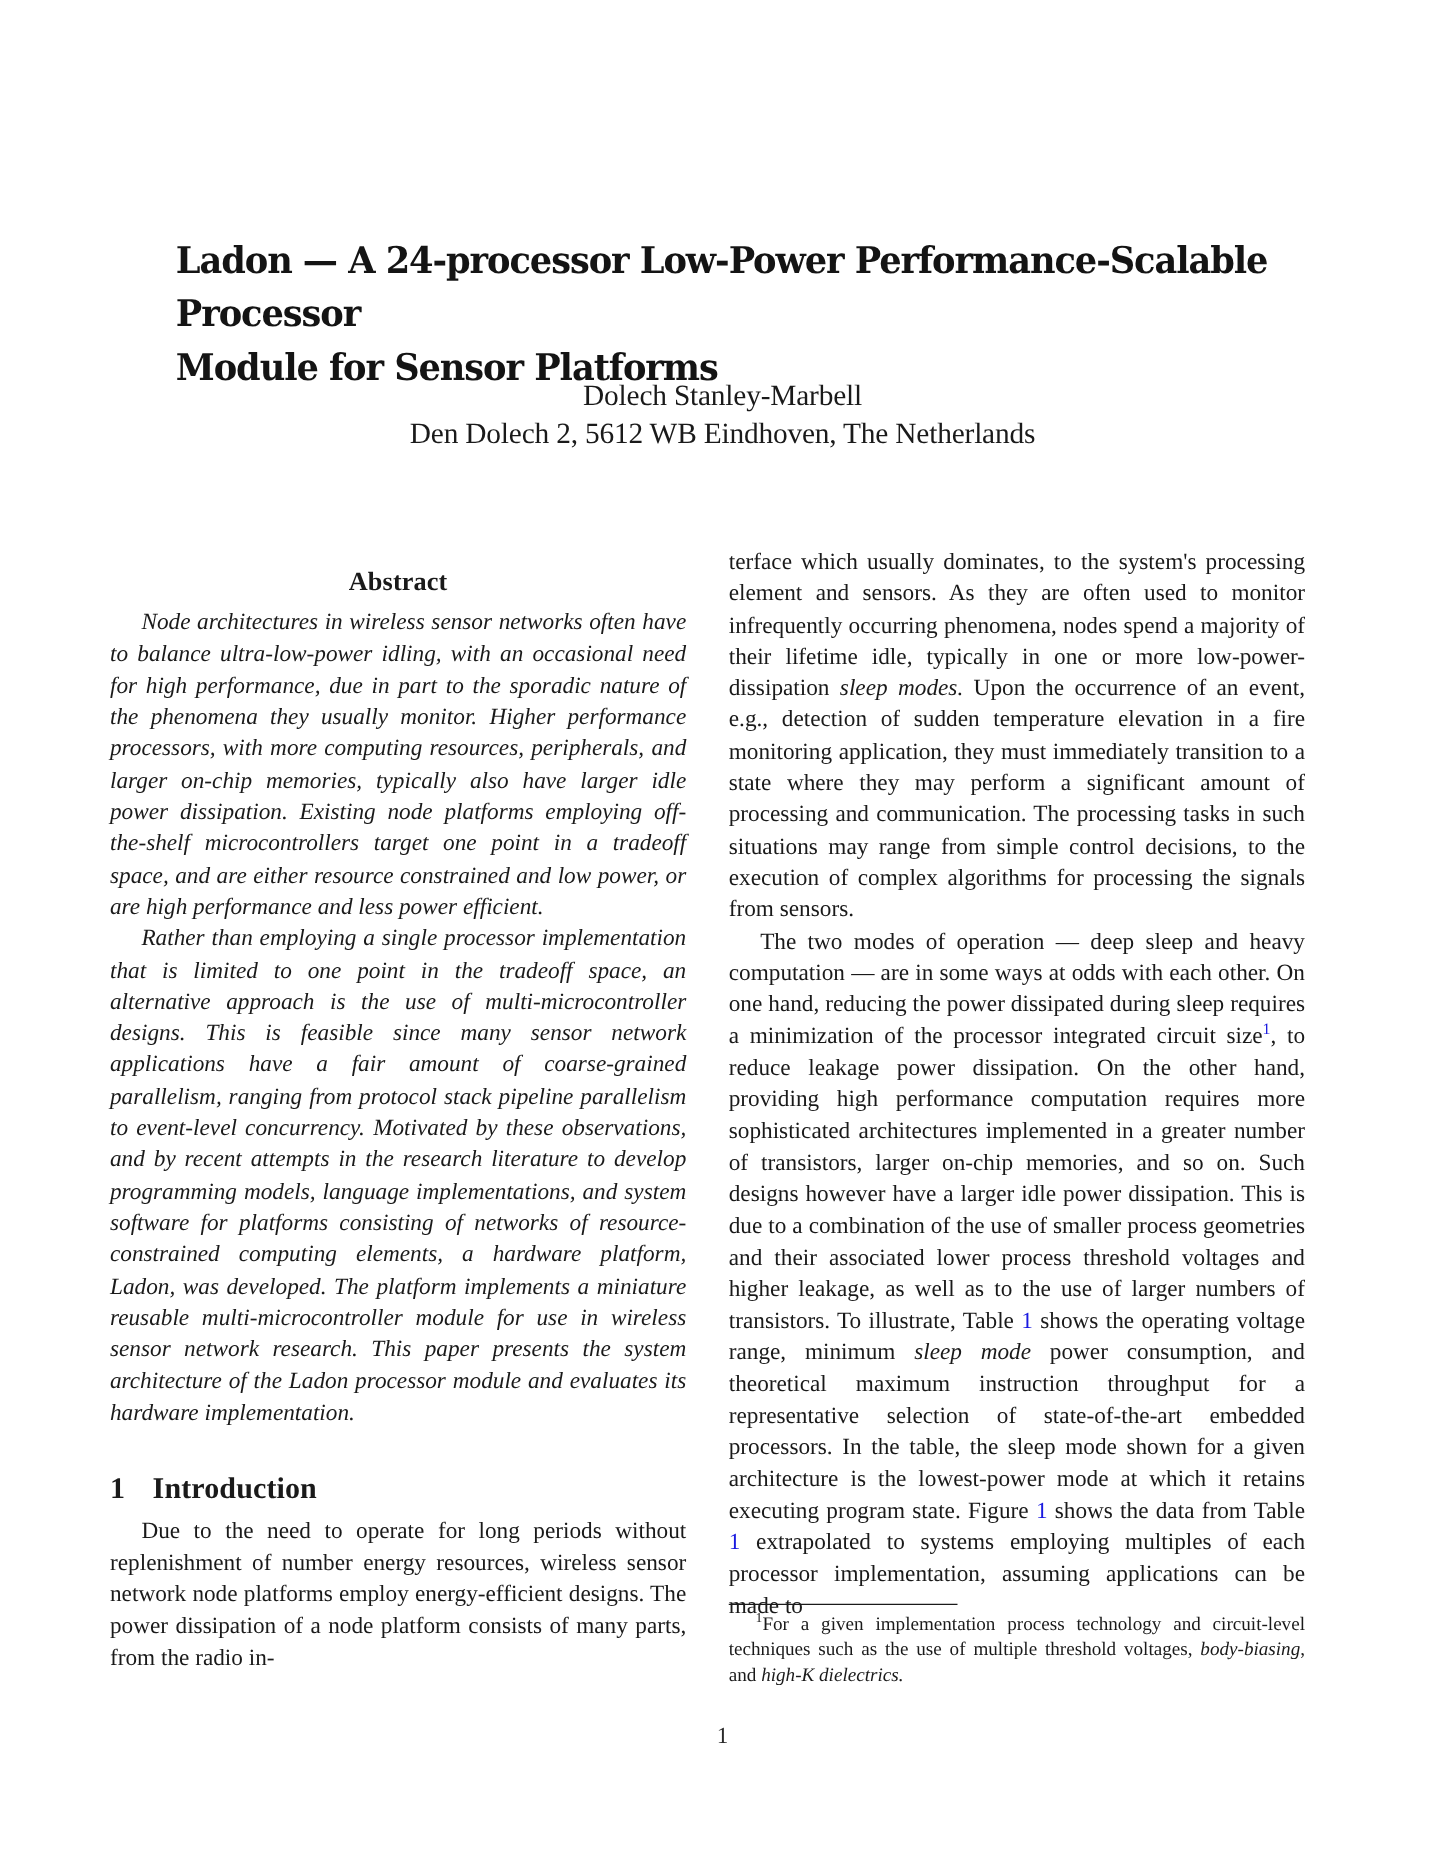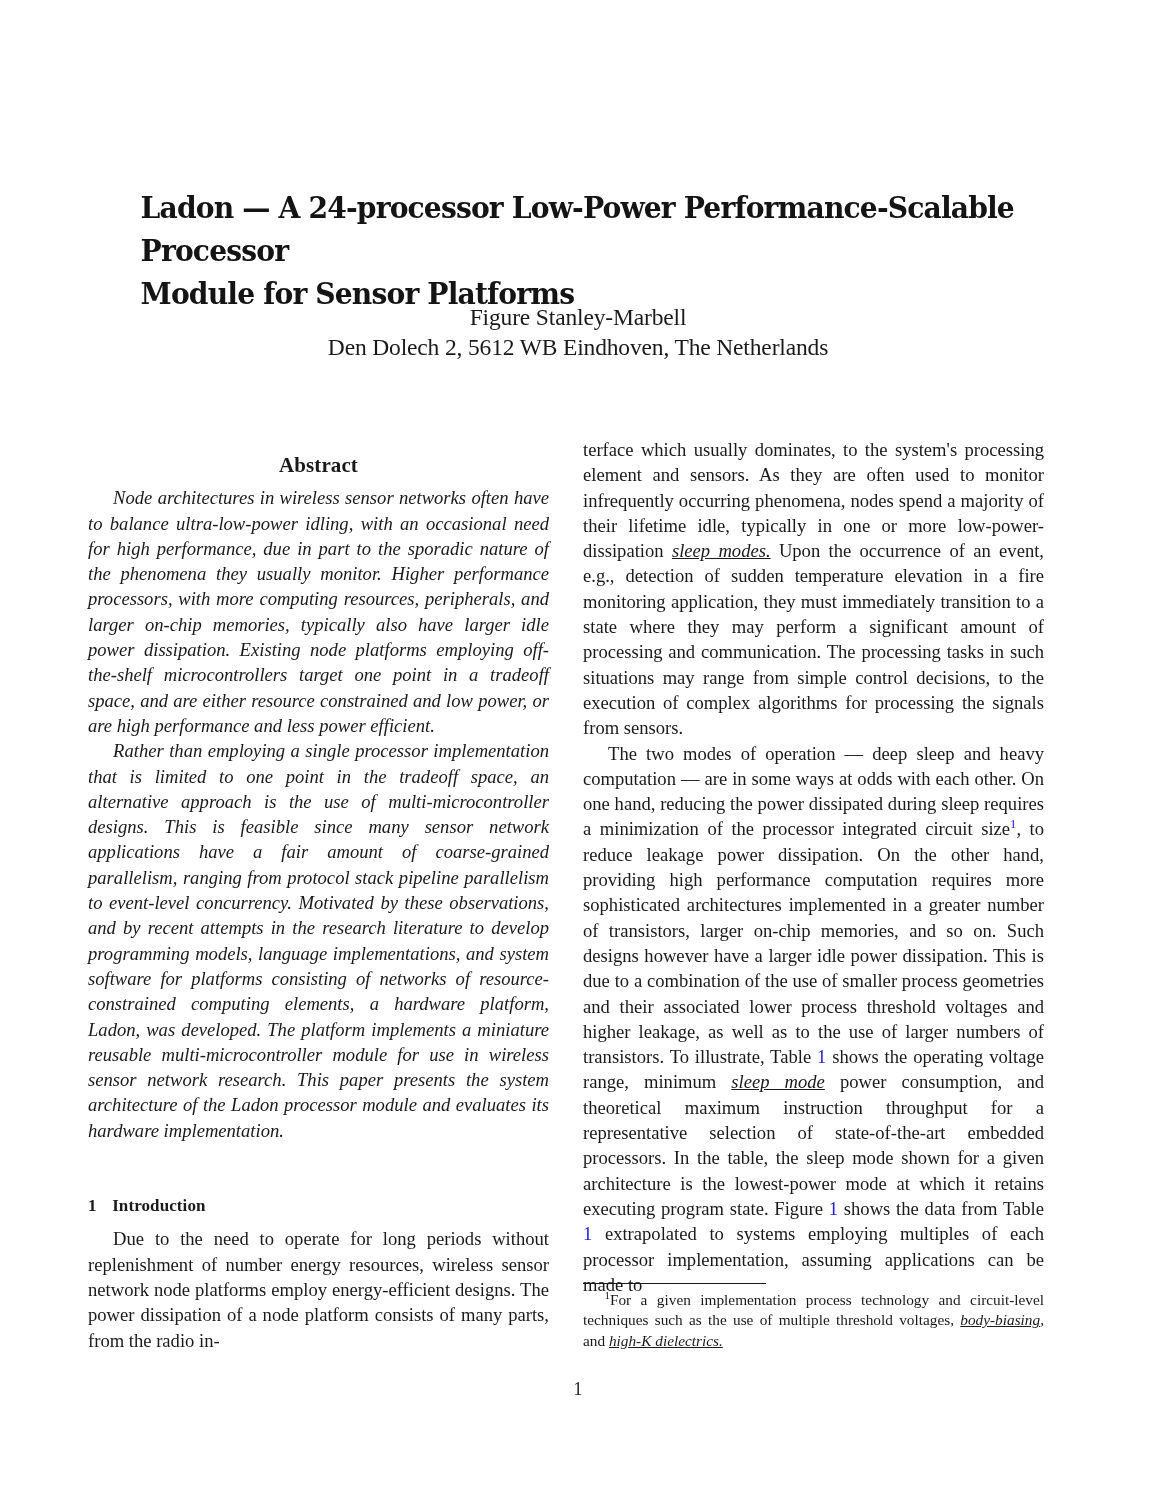--- a/index.html
+++ b/index.html
@@ -83,31 +83,31 @@
     text-indent: 1.35em;
   }
   p.para.noindent { text-indent: 0; }
 
   .abstract-body p.para {
     font-style: italic;
   }
 
   h2.section-head {
     font-weight: bold;
-    font-size: 17px;
-    margin: 50px 0 8px 0;
+    font-size: 24px;
+    margin: 36px 0 8px 0;
     text-align: left;
     letter-spacing: 0.1px;
   }
   h2.section-head .secnum {
     display: inline-block;
     min-width: 1.42em;
   }
 
-  em.it { font-style: italic; text-decoration: underline; }
+  em.it { font-style: italic; }
 
   a.xref, .xref {
     color: #1a1ae0;
     text-decoration: none;
   }
   sup.fnmark {
     font-size: 0.68em;
     vertical-align: super;
     line-height: 0;
   }
@@ -154,21 +154,21 @@
 <body>
 
 <div class="page">
 
   <div class="title-block">
     <div class="paper-title">Ladon — A 24-processor Low-Power Performance-Scalable Processor</div>
     <div class="paper-title">Module for Sensor Platforms</div>
   </div>
 
   <div class="author-block">
-    <span class="author-line">Figure Stanley-Marbell</span>
+    <span class="author-line">Dolech Stanley-Marbell</span>
     <span class="author-line">Den Dolech 2, 5612 WB Eindhoven, The Netherlands</span>
   </div>
 
   <div class="col col-left">
     <div class="abstract-head">Abstract</div>
     <div class="abstract-body">
       <p class="para">Node architectures in wireless sensor networks often have to balance ultra-low-power idling, with an occasional need for high performance, due in part to the sporadic nature of the phenomena they usually monitor. Higher performance processors, with more computing resources, peripherals, and larger on-chip memories, typically also have larger idle power dissipation. Existing node platforms employing off-the-shelf microcontrollers target one point in a tradeoff space, and are either resource constrained and low power, or are high performance and less power efficient.</p>
       <p class="para">Rather than employing a single processor implementation that is limited to one point in the tradeoff space, an alternative approach is the use of multi-microcontroller designs. This is feasible since many sensor network applications have a fair amount of coarse-grained parallelism, ranging from protocol stack pipeline parallelism to event-level concurrency. Motivated by these observations, and by recent attempts in the research literature to develop programming models, language implementations, and system software for platforms consisting of networks of resource-constrained computing elements, a hardware platform, Ladon, was developed. The platform implements a miniature reusable multi-microcontroller module for use in wireless sensor network research. This paper presents the system architecture of the Ladon processor module and evaluates its hardware implementation.</p>
     </div>
 

